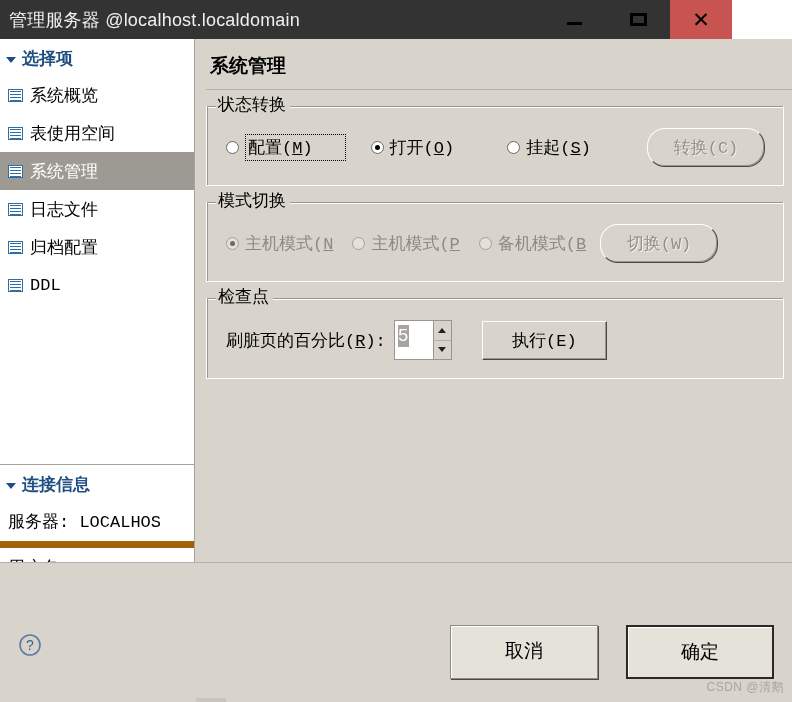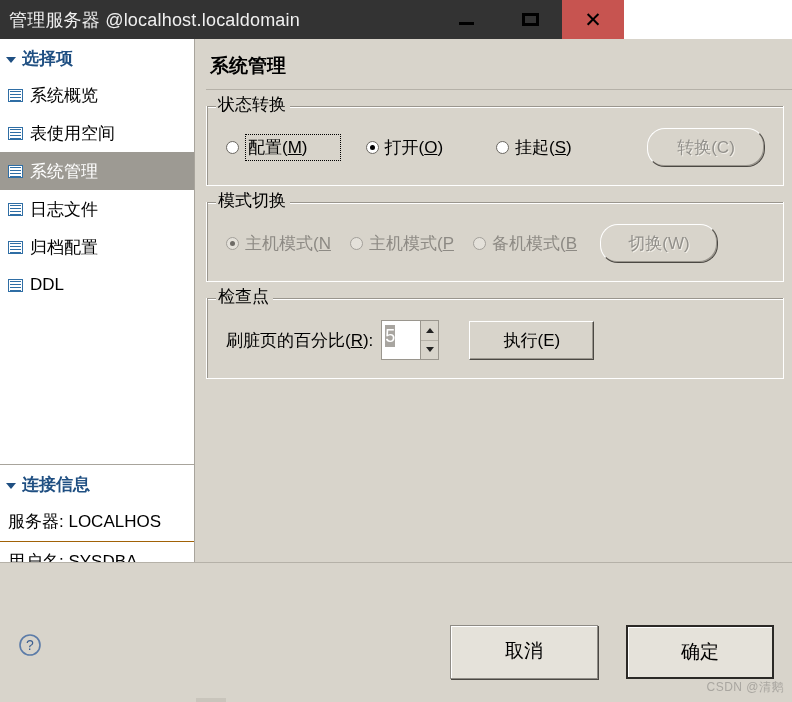--- a/index.html
+++ b/index.html
@@ -9,21 +9,21 @@
   body {
     width: 792px; height: 702px;
     font-family: "Liberation Sans", "DejaVu Sans", sans-serif;
     overflow: hidden;
     position: relative;
   }
 
   
   .titlebar {
     position: absolute; left: 0; top: 0;
-    width: 624px; height: 39px;
+    width: 732px; height: 39px;
     background: #333333;
     display: flex; align-items: center;
   }
   .title-text {
     color: #f0f0f0;
     font-size: 18px;
     padding-left: 9px;
     letter-spacing: .2px;
     white-space: nowrap;
   }
@@ -48,20 +48,21 @@
   .glyph-close {
     color: #000; font-size: 21px; font-weight: bold;
     line-height: 1;
   }
 
   
   .body-area {
     position: absolute; left: 0; top: 39px;
     width: 792px; height: 663px;
     background: #d8d4cb;
+    font-family: Liberation Mono, monospace;
   }
 
   
   .sidebar {
     position: absolute; left: 0; top: 0;
     width: 195px; height: 562px;
     background: #ffffff;
     border-right: 1px solid #a8a49c;
     border-bottom: 1px solid #a8a49c;
     box-sizing: border-box;
@@ -113,21 +114,21 @@
     position: absolute; left: 0; top: 425px;
     width: 195px; height: 173px;
     background: #ffffff;
     border-right: 1px solid #a8a49c;
     border-top: 1px solid #a8a49c;
     box-sizing: border-box;
   }
   .conn-row {
     font-size: 17px; color: #000;
     padding: 8px 16px 8px 8px;
-    border-bottom: 1px solid #a16207;
+    border-bottom: 7px solid #a16207;
     white-space: nowrap; overflow: hidden;
   }
   .conn-link-row {
     display: flex; align-items: center;
     padding: 7px 6px 6px 8px;
   }
   .plug-icon {
     width: 18px; height: 16px;
     margin-right: 5px;
     flex: 0 0 auto;

